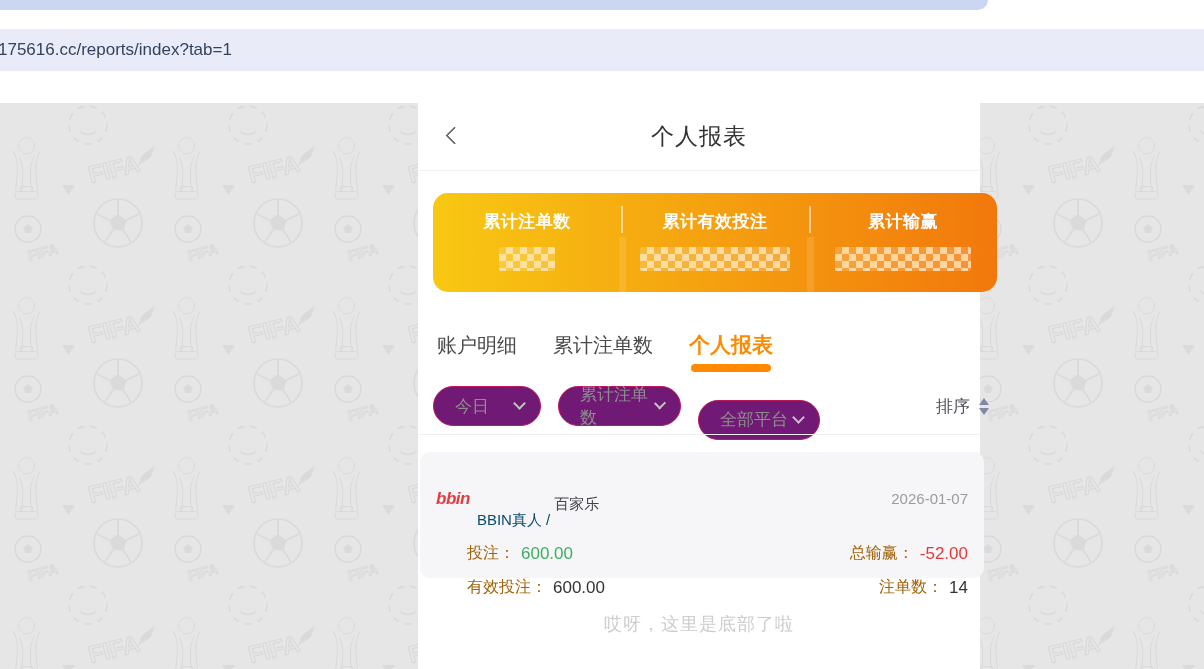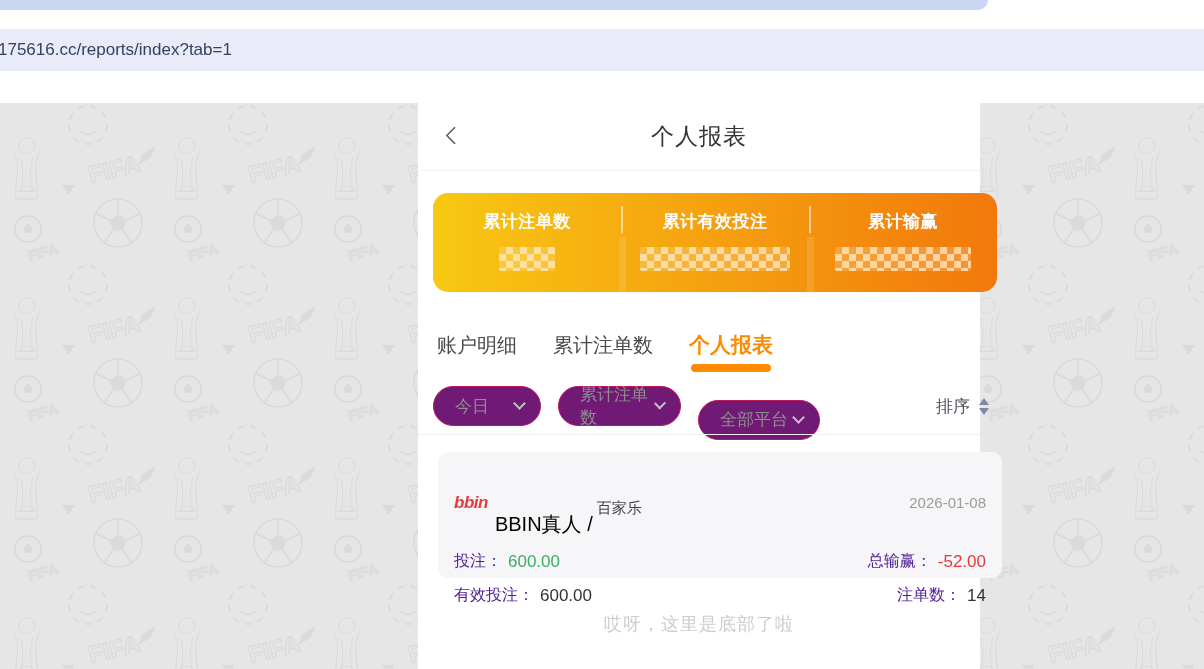--- a/index.html
+++ b/index.html
@@ -96,31 +96,31 @@
   }
   .sort { margin-left:auto; display:flex; align-items:center; gap:9px; padding-right:10px; cursor:pointer; }
   .sort-label { font-size:17px; color:#50505a; }
   .sort-icons { display:flex; flex-direction:column; gap:3px; }
   .tri-up { width:0; height:0; border-left:5px solid transparent; border-right:5px solid transparent; border-bottom:7px solid #7e89a6; }
   .tri-down { width:0; height:0; border-left:5px solid transparent; border-right:5px solid transparent; border-top:7px solid #7e89a6; }
   .filter-divider { position:absolute; left:0; top:331px; width:100%; border-top:1px solid #f0f0f0; }
 
   
   .report-card {
-    position:absolute; left:20px; top:349px; width:564px; height:126px;
+    position:absolute; left:2px; top:349px; width:564px; height:126px;
     background:#f6f6f8; border-radius:10px; padding:15px 16px 0 16px;
   }
   .card-row { display:flex; justify-content:space-between; align-items:center; }
   .card-row + .card-row { margin-top:13px; }
   .row-left { display:flex; align-items:center; }
   .logo-bbin { color:#e8393f; font-weight:bold; font-style:italic; font-size:17px; margin-right:7px; letter-spacing:-0.5px; }
-  .provider { color:#000000; font-size:20px;margin-top:44px; }
+  .provider { color:#0c4a6e; font-size:15px;margin-top:44px; }
   .game { color:#43434a; font-size:15px; margin-left:4px;margin-top:12px; }
   .date { color:#9b9b9b; font-size:15px; }
-  .lbl { color:#4c1d95; font-size:16px; margin-right:6px; }
+  .lbl { color:#a16207; font-size:16px; margin-right:6px;margin-left:31px; }
   .val-green { color:#3bae60; font-size:17px; }
   .val-red { color:#e5383b; font-size:17px; }
   .val-dark { color:#333; font-size:17px; }
 
   
   .footer-text {
     position:absolute; top:509px; left:0; width:100%;
     text-align:center; color:#cccccc; font-size:18px; letter-spacing:1px;
   }
 </style>
@@ -228,21 +228,21 @@
   </div>
   <div class="filter-divider"></div>
 
   <div class="report-card">
     <div class="card-row">
       <div class="row-left">
         <span class="logo-bbin">bbin</span>
         <span class="provider">BBIN真人 /</span>
         <span class="game">百家乐</span>
       </div>
-      <span class="date">2026-01-08</span>
+      <span class="date">2026-01-07</span>
     </div>
     <div class="card-row">
       <div class="row-left">
         <span class="lbl">投注：</span>
         <span class="val-green">600.00</span>
       </div>
       <div class="row-left">
         <span class="lbl">总输赢：</span>
         <span class="val-red">-52.00</span>
       </div>

